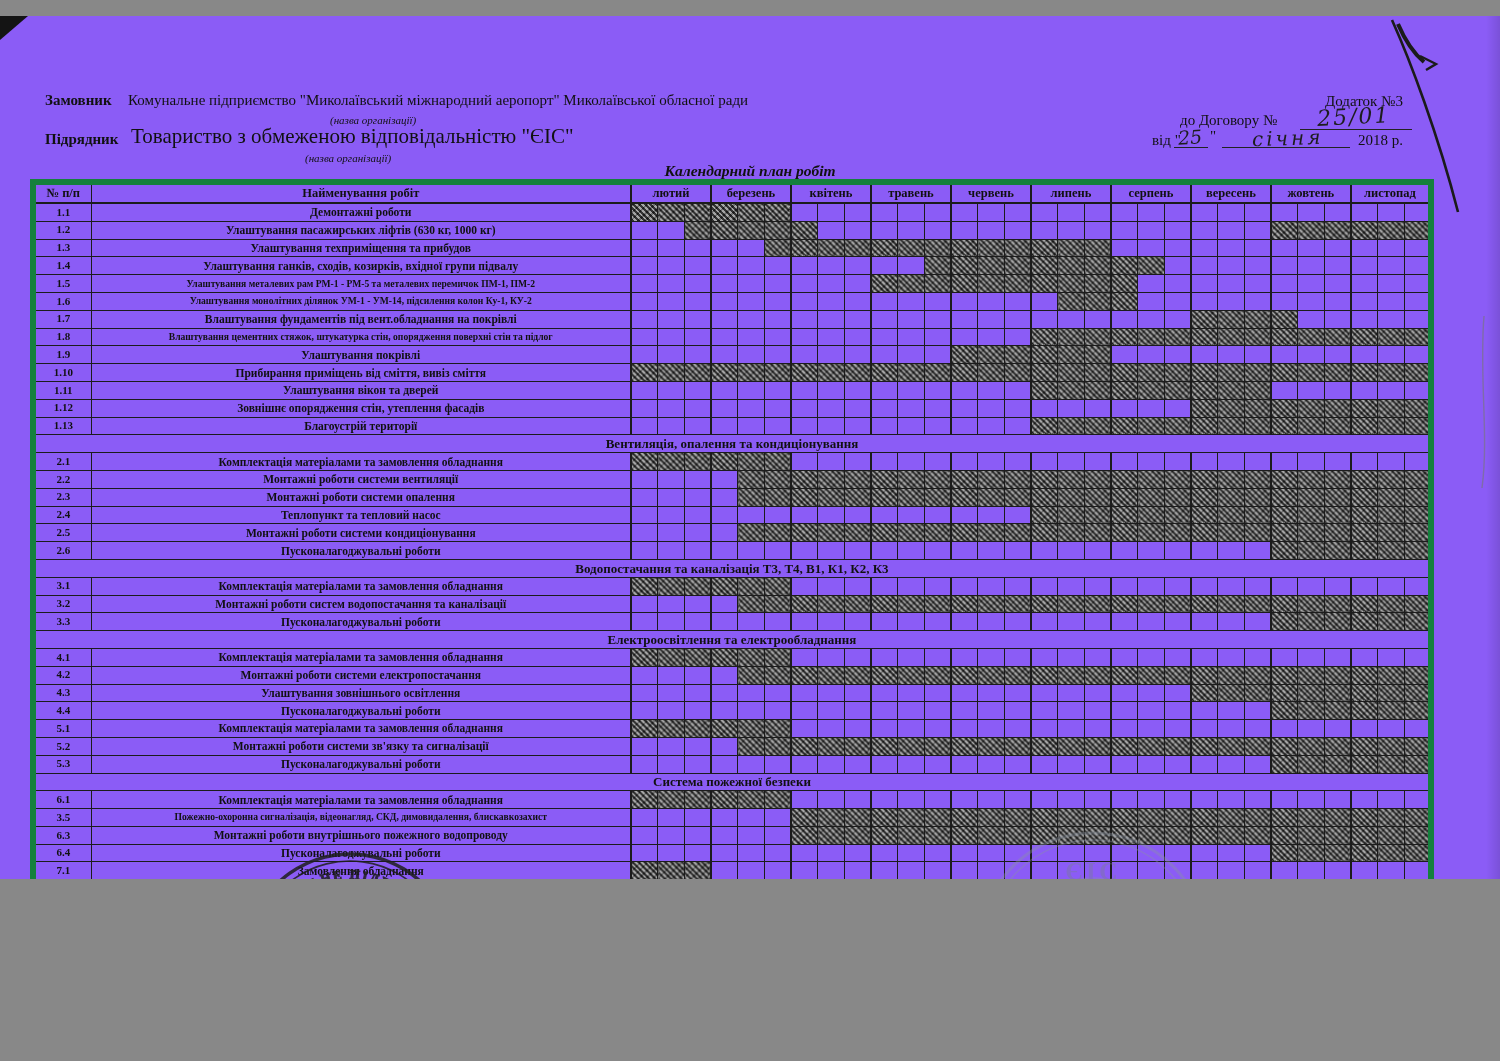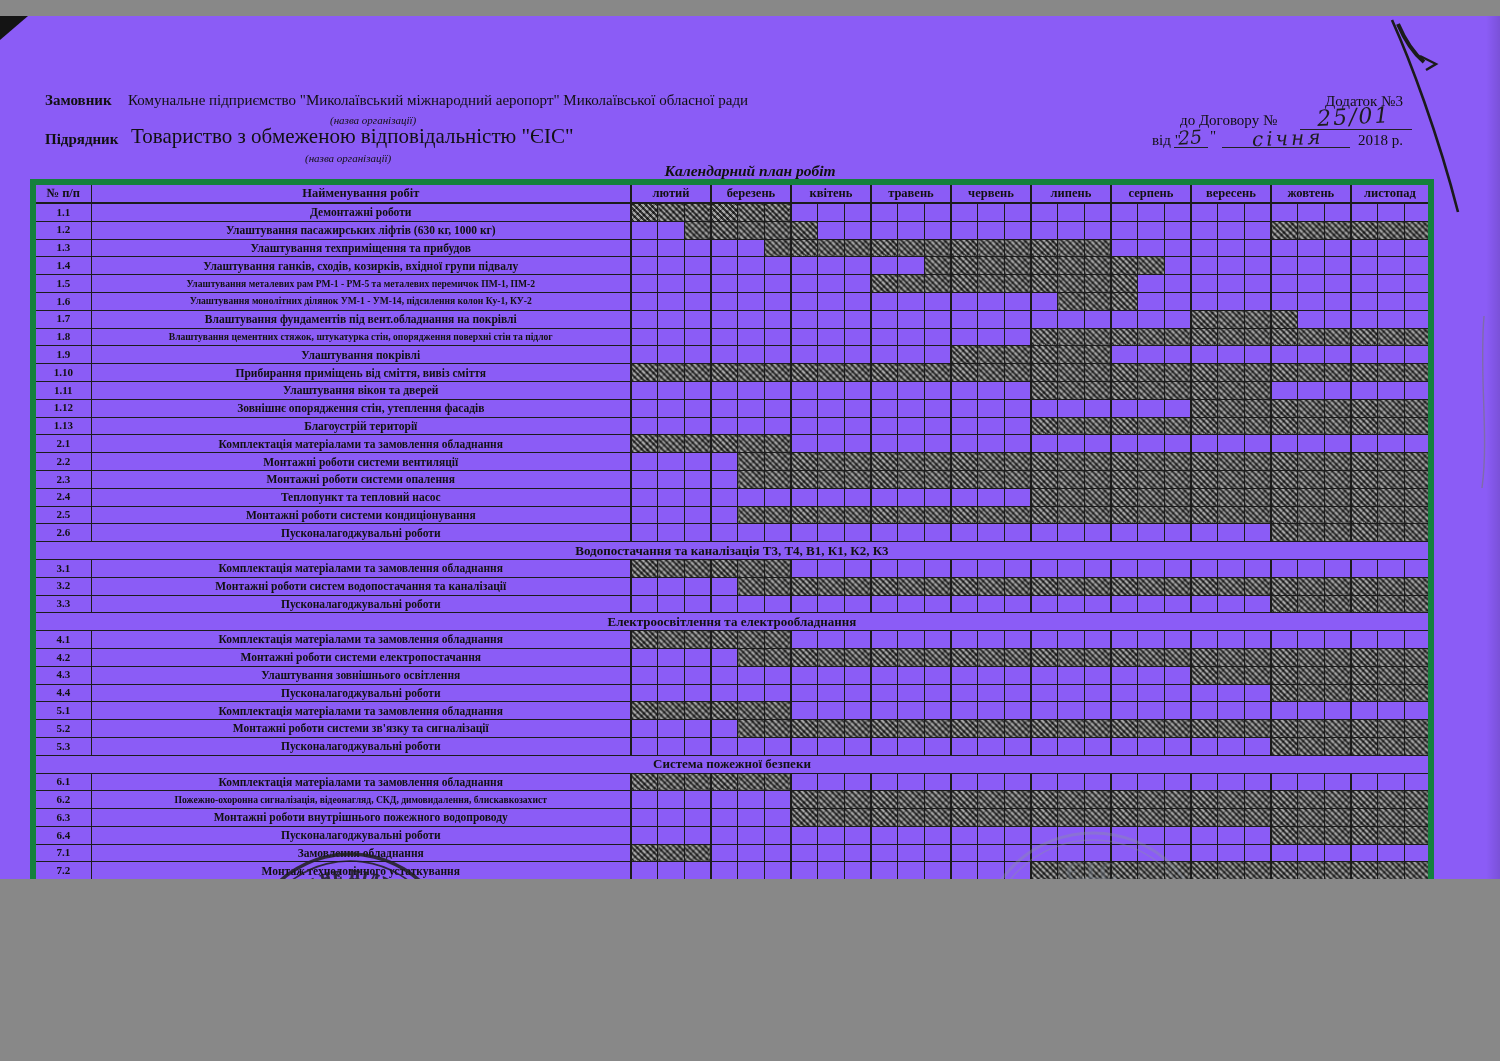--- a/index.html
+++ b/index.html
@@ -551,20 +551,23 @@
           <td class="w f ms"></td>
           <td class="w f"></td>
           <td class="w f"></td>
           <td class="w f ms"></td>
           <td class="w f"></td>
           <td class="w f"></td>
           <td class="w f ms"></td>
           <td class="w f"></td>
           <td class="w f"></td>
         </tr>
+        <tr class="sec">
+          <td colspan="32">Вентиляція, опалення та кондиціонування</td>
+        </tr>
         <tr>
           <td class="num">2.1</td>
           <td class="nm">Комплектація матеріалами та замовлення обладнання</td>
           <td class="w f ms"></td>
           <td class="w f"></td>
           <td class="w f"></td>
           <td class="w f ms"></td>
           <td class="w f"></td>
           <td class="w f"></td>
           <td class="w ms"></td>
@@ -1139,21 +1142,21 @@
           <td class="w"></td>
           <td class="w"></td>
           <td class="w ms"></td>
           <td class="w"></td>
           <td class="w"></td>
           <td class="w ms"></td>
           <td class="w"></td>
           <td class="w"></td>
         </tr>
         <tr>
-          <td class="num">6.2</td>
+          <td class="num">3.5</td>
           <td class="nm long">Пожежно-охоронна сигналізація, відеонагляд, СКД, димовидалення, блискавкозахист</td>
           <td class="w ms"></td>
           <td class="w"></td>
           <td class="w"></td>
           <td class="w ms"></td>
           <td class="w"></td>
           <td class="w"></td>
           <td class="w f ms"></td>
           <td class="w f"></td>
           <td class="w f"></td>

